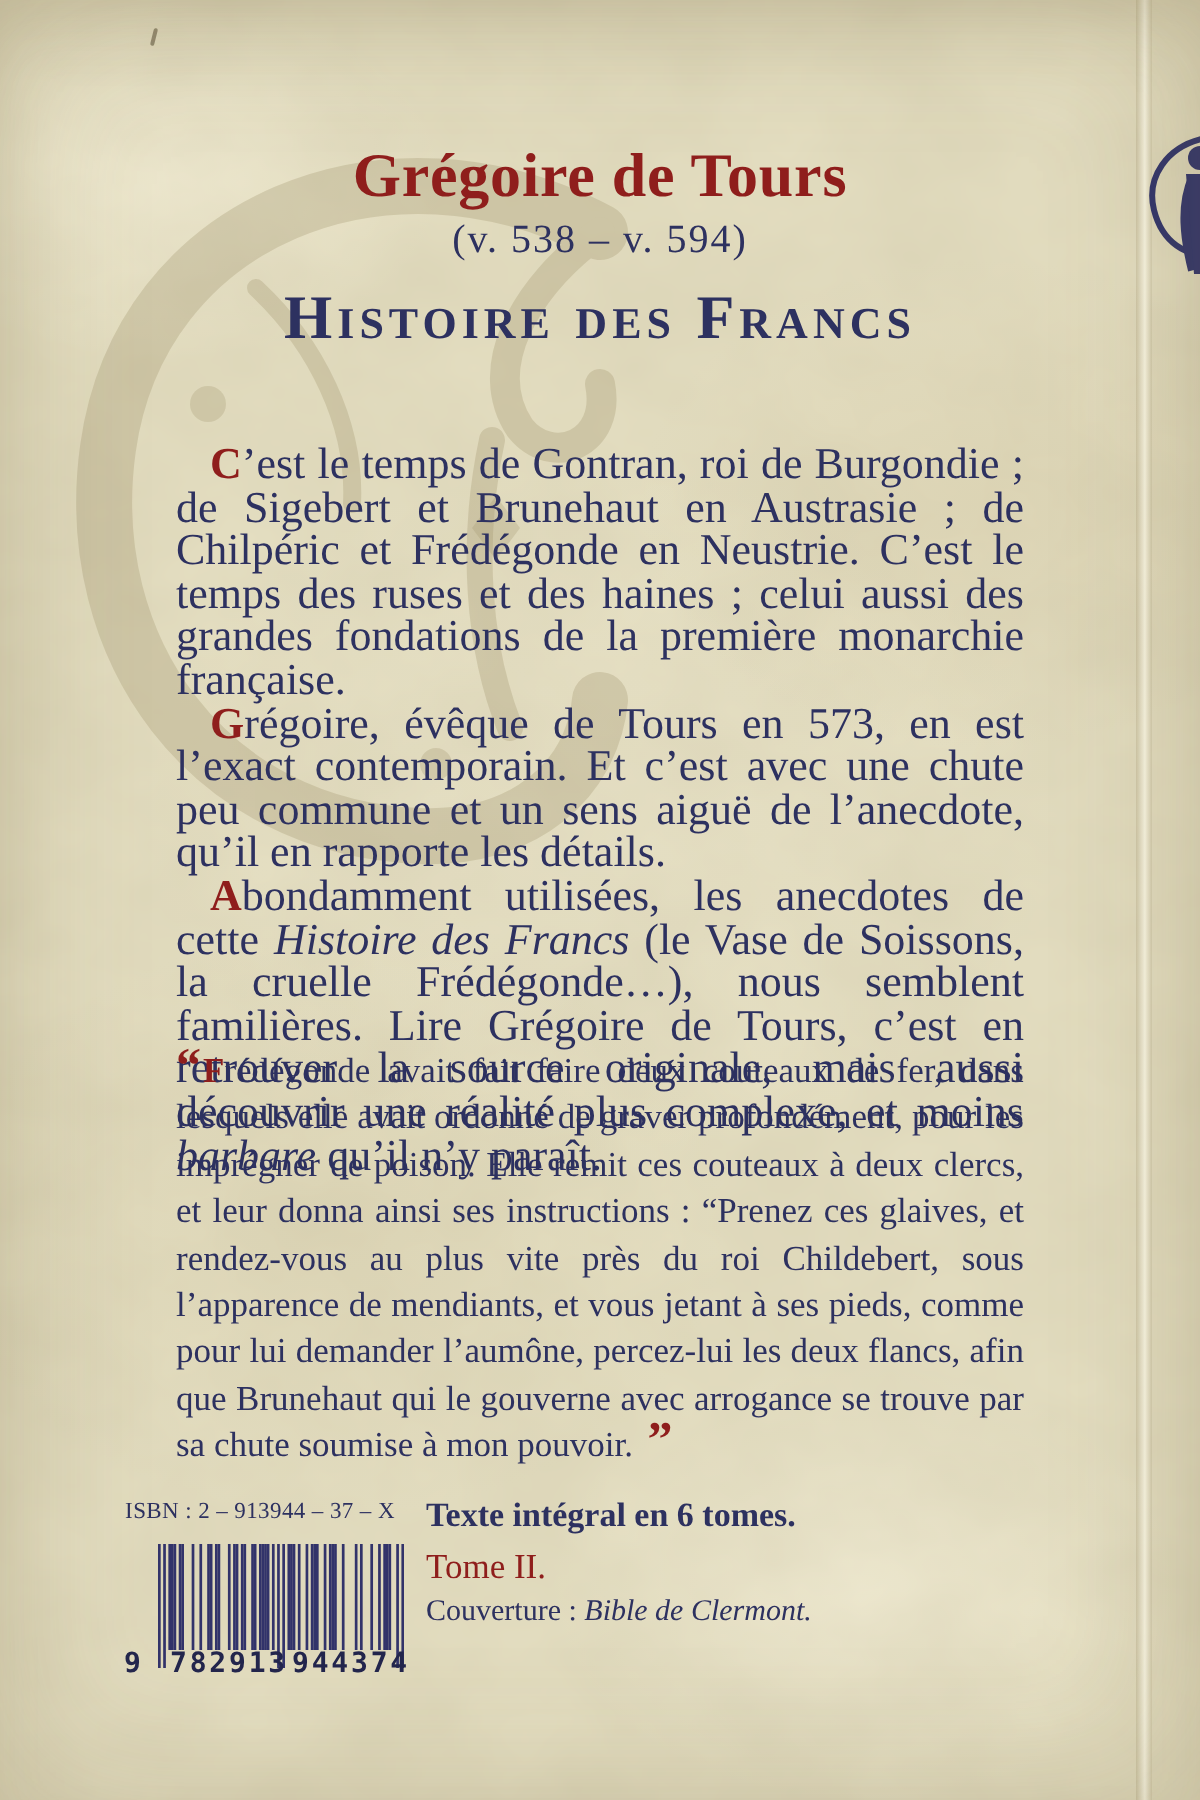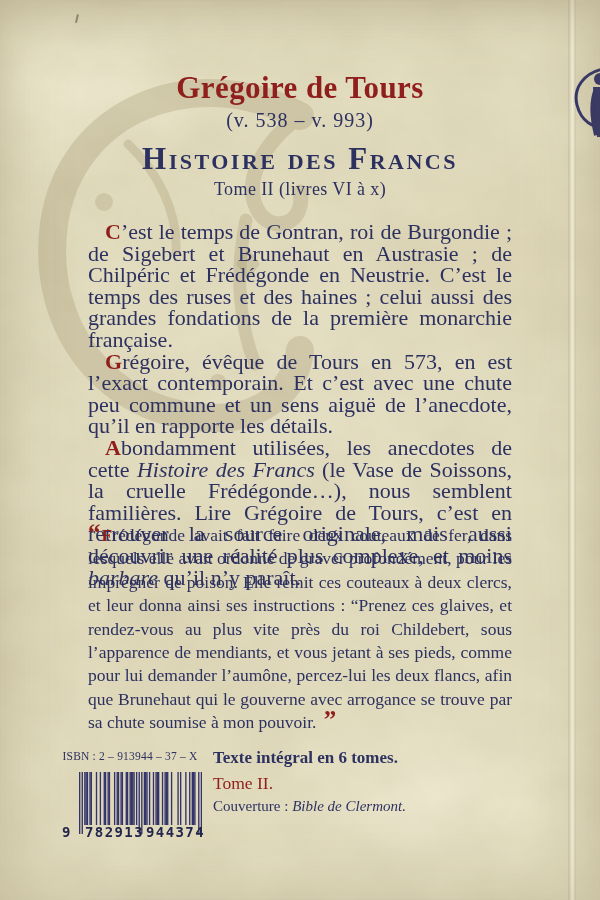--- a/index.html
+++ b/index.html
@@ -94,23 +94,22 @@
     <g fill="#32356b">
       <circle cx="27" cy="16" r="6"></circle>
       <path d="M 20 24 L 36 24 L 33 74 L 24 74 Z"></path>
     </g>
   </svg>
 
   <div class="content">
 
     <div class="header">
       <div class="author">Grégoire de Tours</div>
-      <div class="dates">(v. 538 – v. 993)</div>
+      <div class="dates">(v. 538 – v. 594)</div>
       <div class="main-title">Histoire des Francs</div>
-      <div class="tome-line">Tome II (livres VI à x)</div>
     </div>
 
     <div class="blurb">
       <p><span class="seg-lead">C</span><span class="seg-n">’est le temps de Gontran, roi de Burgondie ; de Sigebert et Brunehaut en Austrasie ; de Chilpéric et Frédégonde en Neustrie. C’est le temps des ruses et des haines ; celui aussi des grandes fondations de la première monarchie française.</span></p>
       <p><span class="seg-lead">G</span><span class="seg-n">régoire, évêque de Tours en 573, en est l’exact contemporain. Et c’est avec une chute peu commune et un sens aiguë de l’anecdote, qu’il en rapporte les détails.</span></p>
       <p><span class="seg-lead">A</span><span class="seg-n">bondamment utilisées, les anecdotes de cette </span><span class="seg-i">Histoire des Francs</span><span class="seg-n"> (le Vase de Soissons, la cruelle Frédégonde…), nous semblent familières. Lire Grégoire de Tours, c’est en retrouver la source originale, mais aussi découvrir une réalité plus complexe, et moins </span><span class="seg-i">barbare</span><span class="seg-n"> qu’il n’y paraît.</span></p>
     </div>
 
     <div class="quote">
       <p><span class="seg-qmark">“</span><span class="seg-lead">F</span><span class="seg-n">rédégonde avait fait faire deux couteaux de fer, dans lesquels elle avait ordonné de graver profondément, pour les imprégner de poison. Elle remit ces couteaux à deux clercs, et leur donna ainsi ses instructions : “Prenez ces glaives, et rendez-vous au plus vite près du roi Childebert, sous l’apparence de mendiants, et vous jetant à ses pieds, comme pour lui demander l’aumône, percez-lui les deux flancs, afin que Brunehaut qui le gouverne avec arrogance se trouve par sa chute soumise à mon pouvoir.</span><span class="seg-qmark"> ”</span></p>

